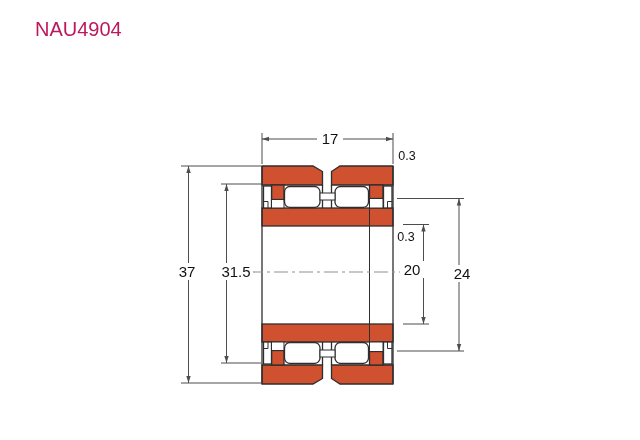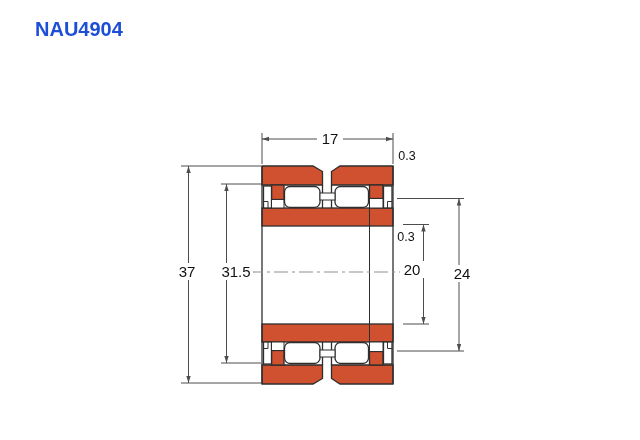--- a/index.html
+++ b/index.html
@@ -7,22 +7,22 @@
     position:relative;
     width:640px;height:440px;
     background:#ffffff;
     font-family:"Liberation Sans", sans-serif;
     overflow:hidden;
   }
   .title{
     position:absolute;
     left:35px;top:18px;
     font-size:20px;
-    font-weight:bold;
-    color:#1d4ed8;
+    font-weight:normal;
+    color:#be185d;
     letter-spacing:0px;
   }
   svg{position:absolute;left:0;top:0;}
   svg text{
     font-family:"Liberation Sans", sans-serif;
     fill:#111111;
   }
   .dimtext{font-size:15px;}
   .dimtext-small{font-size:12.5px;}
 </style>

